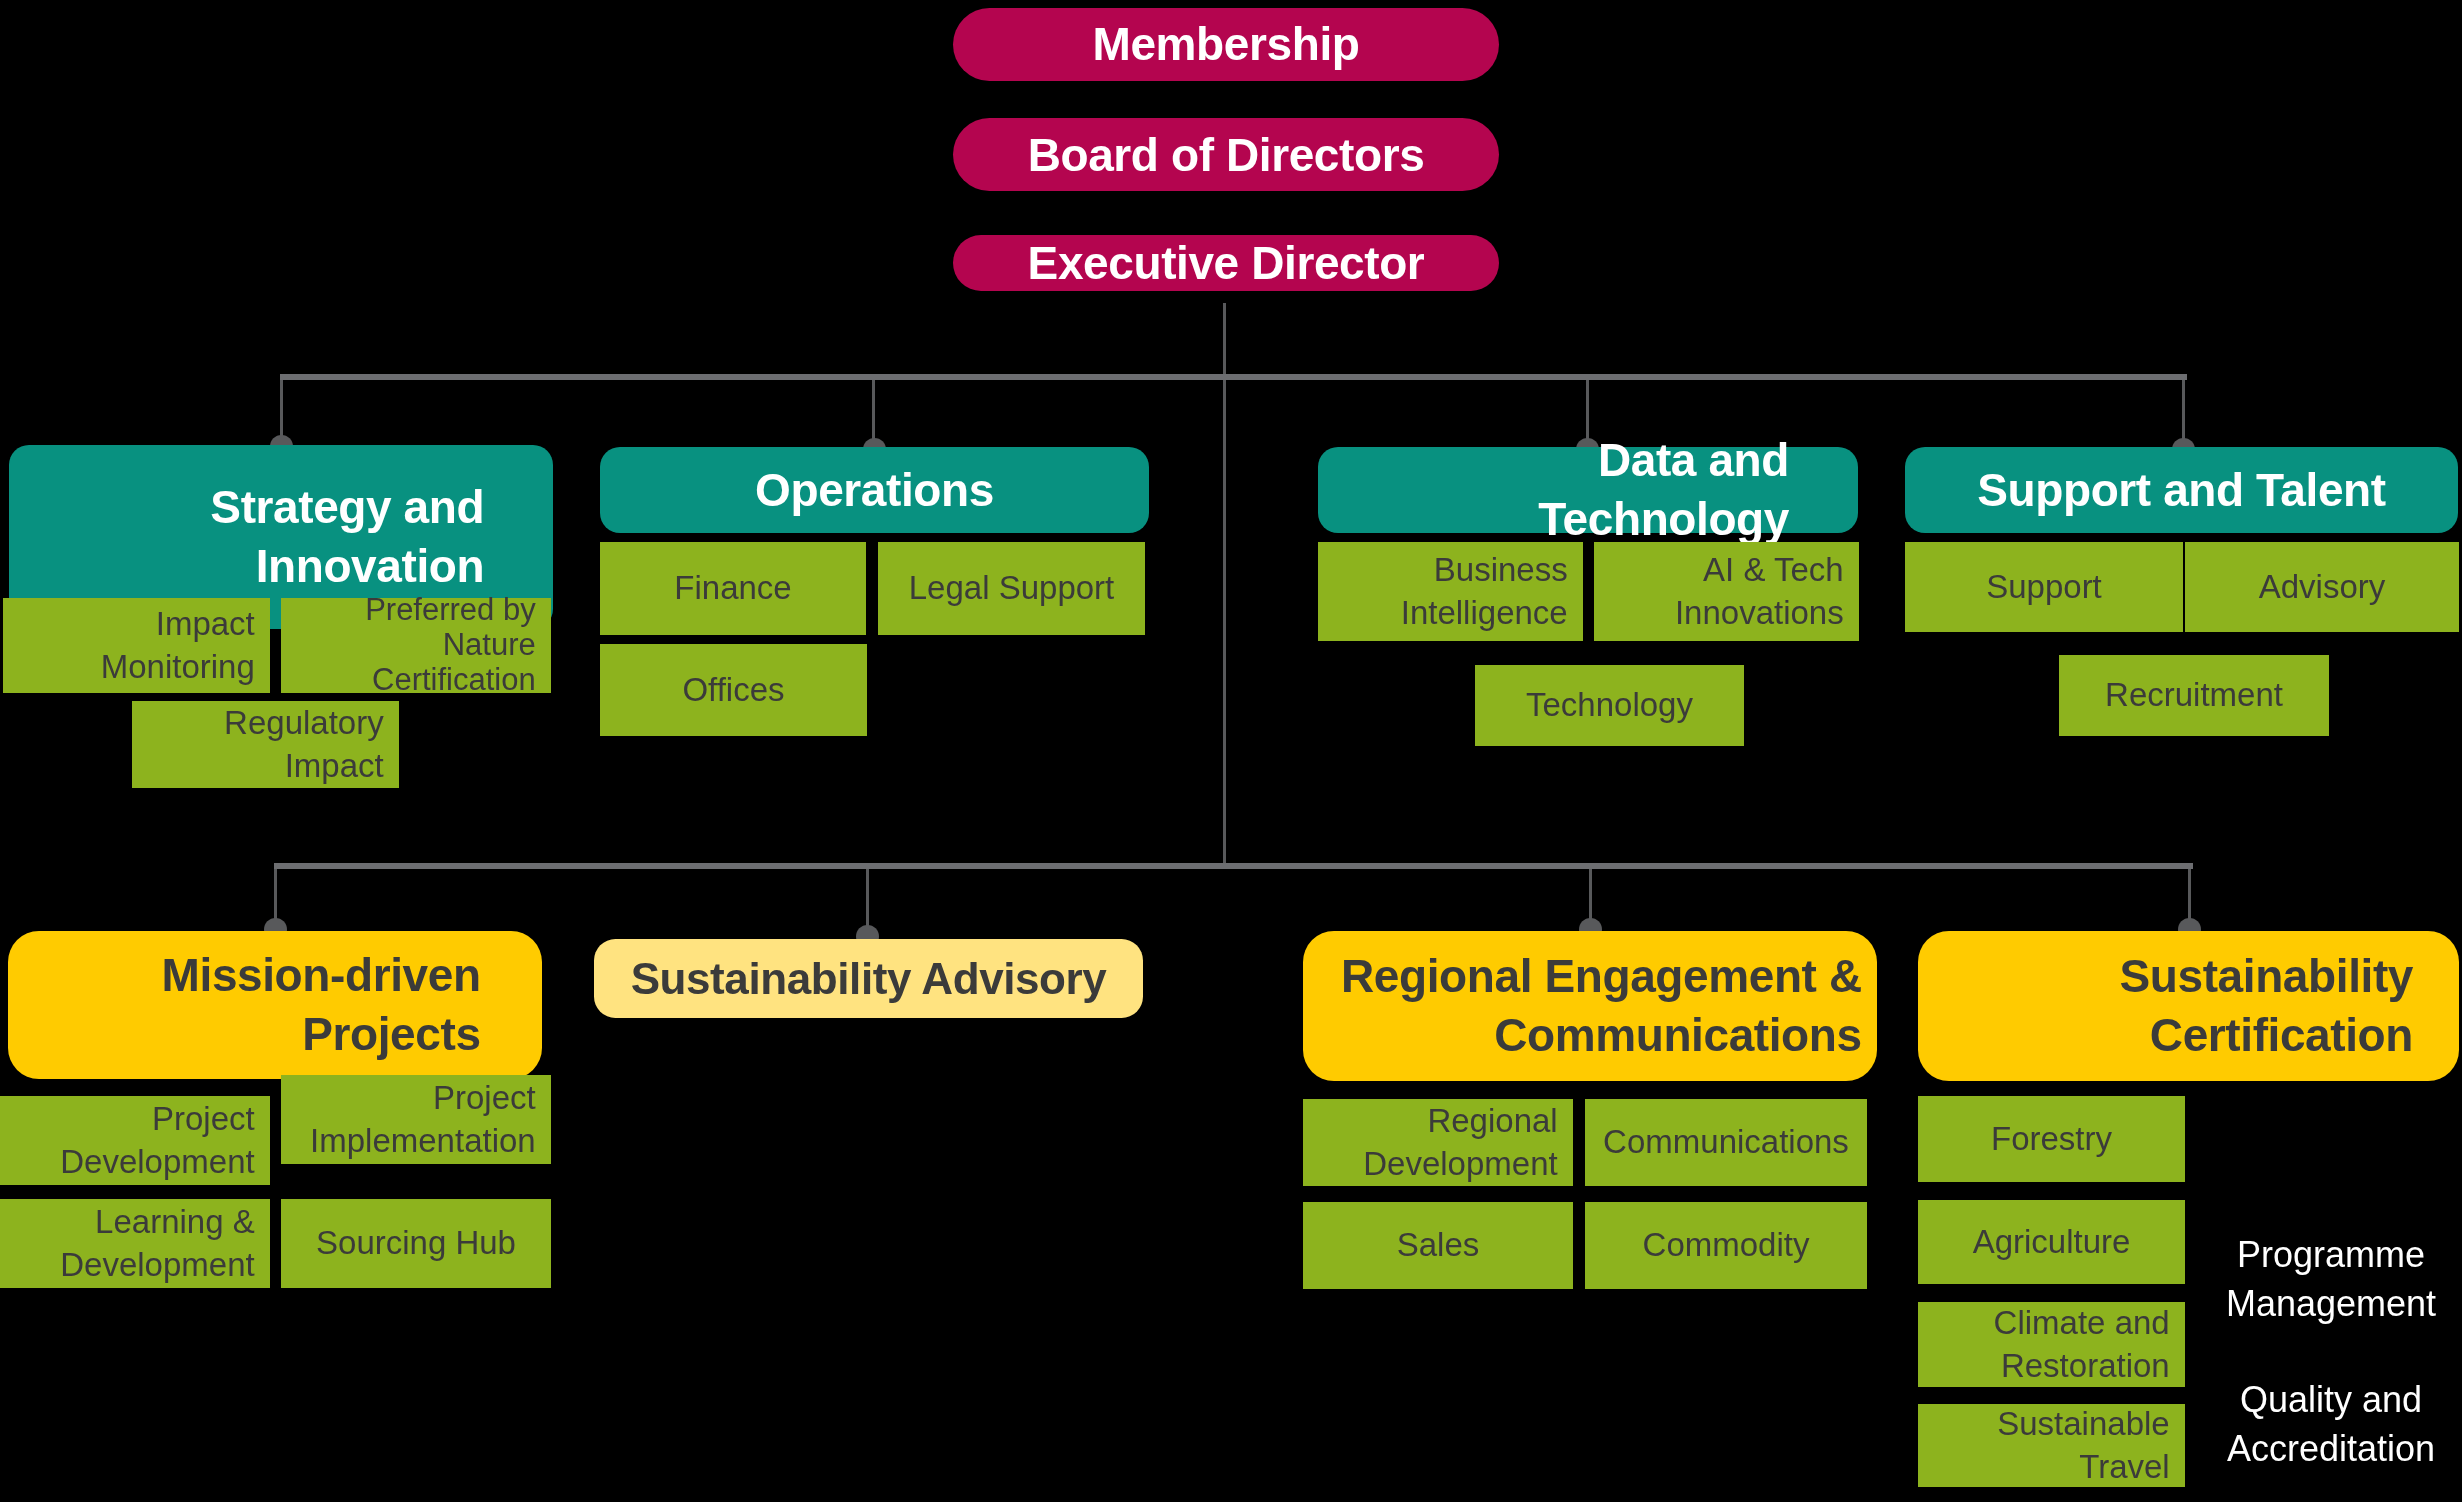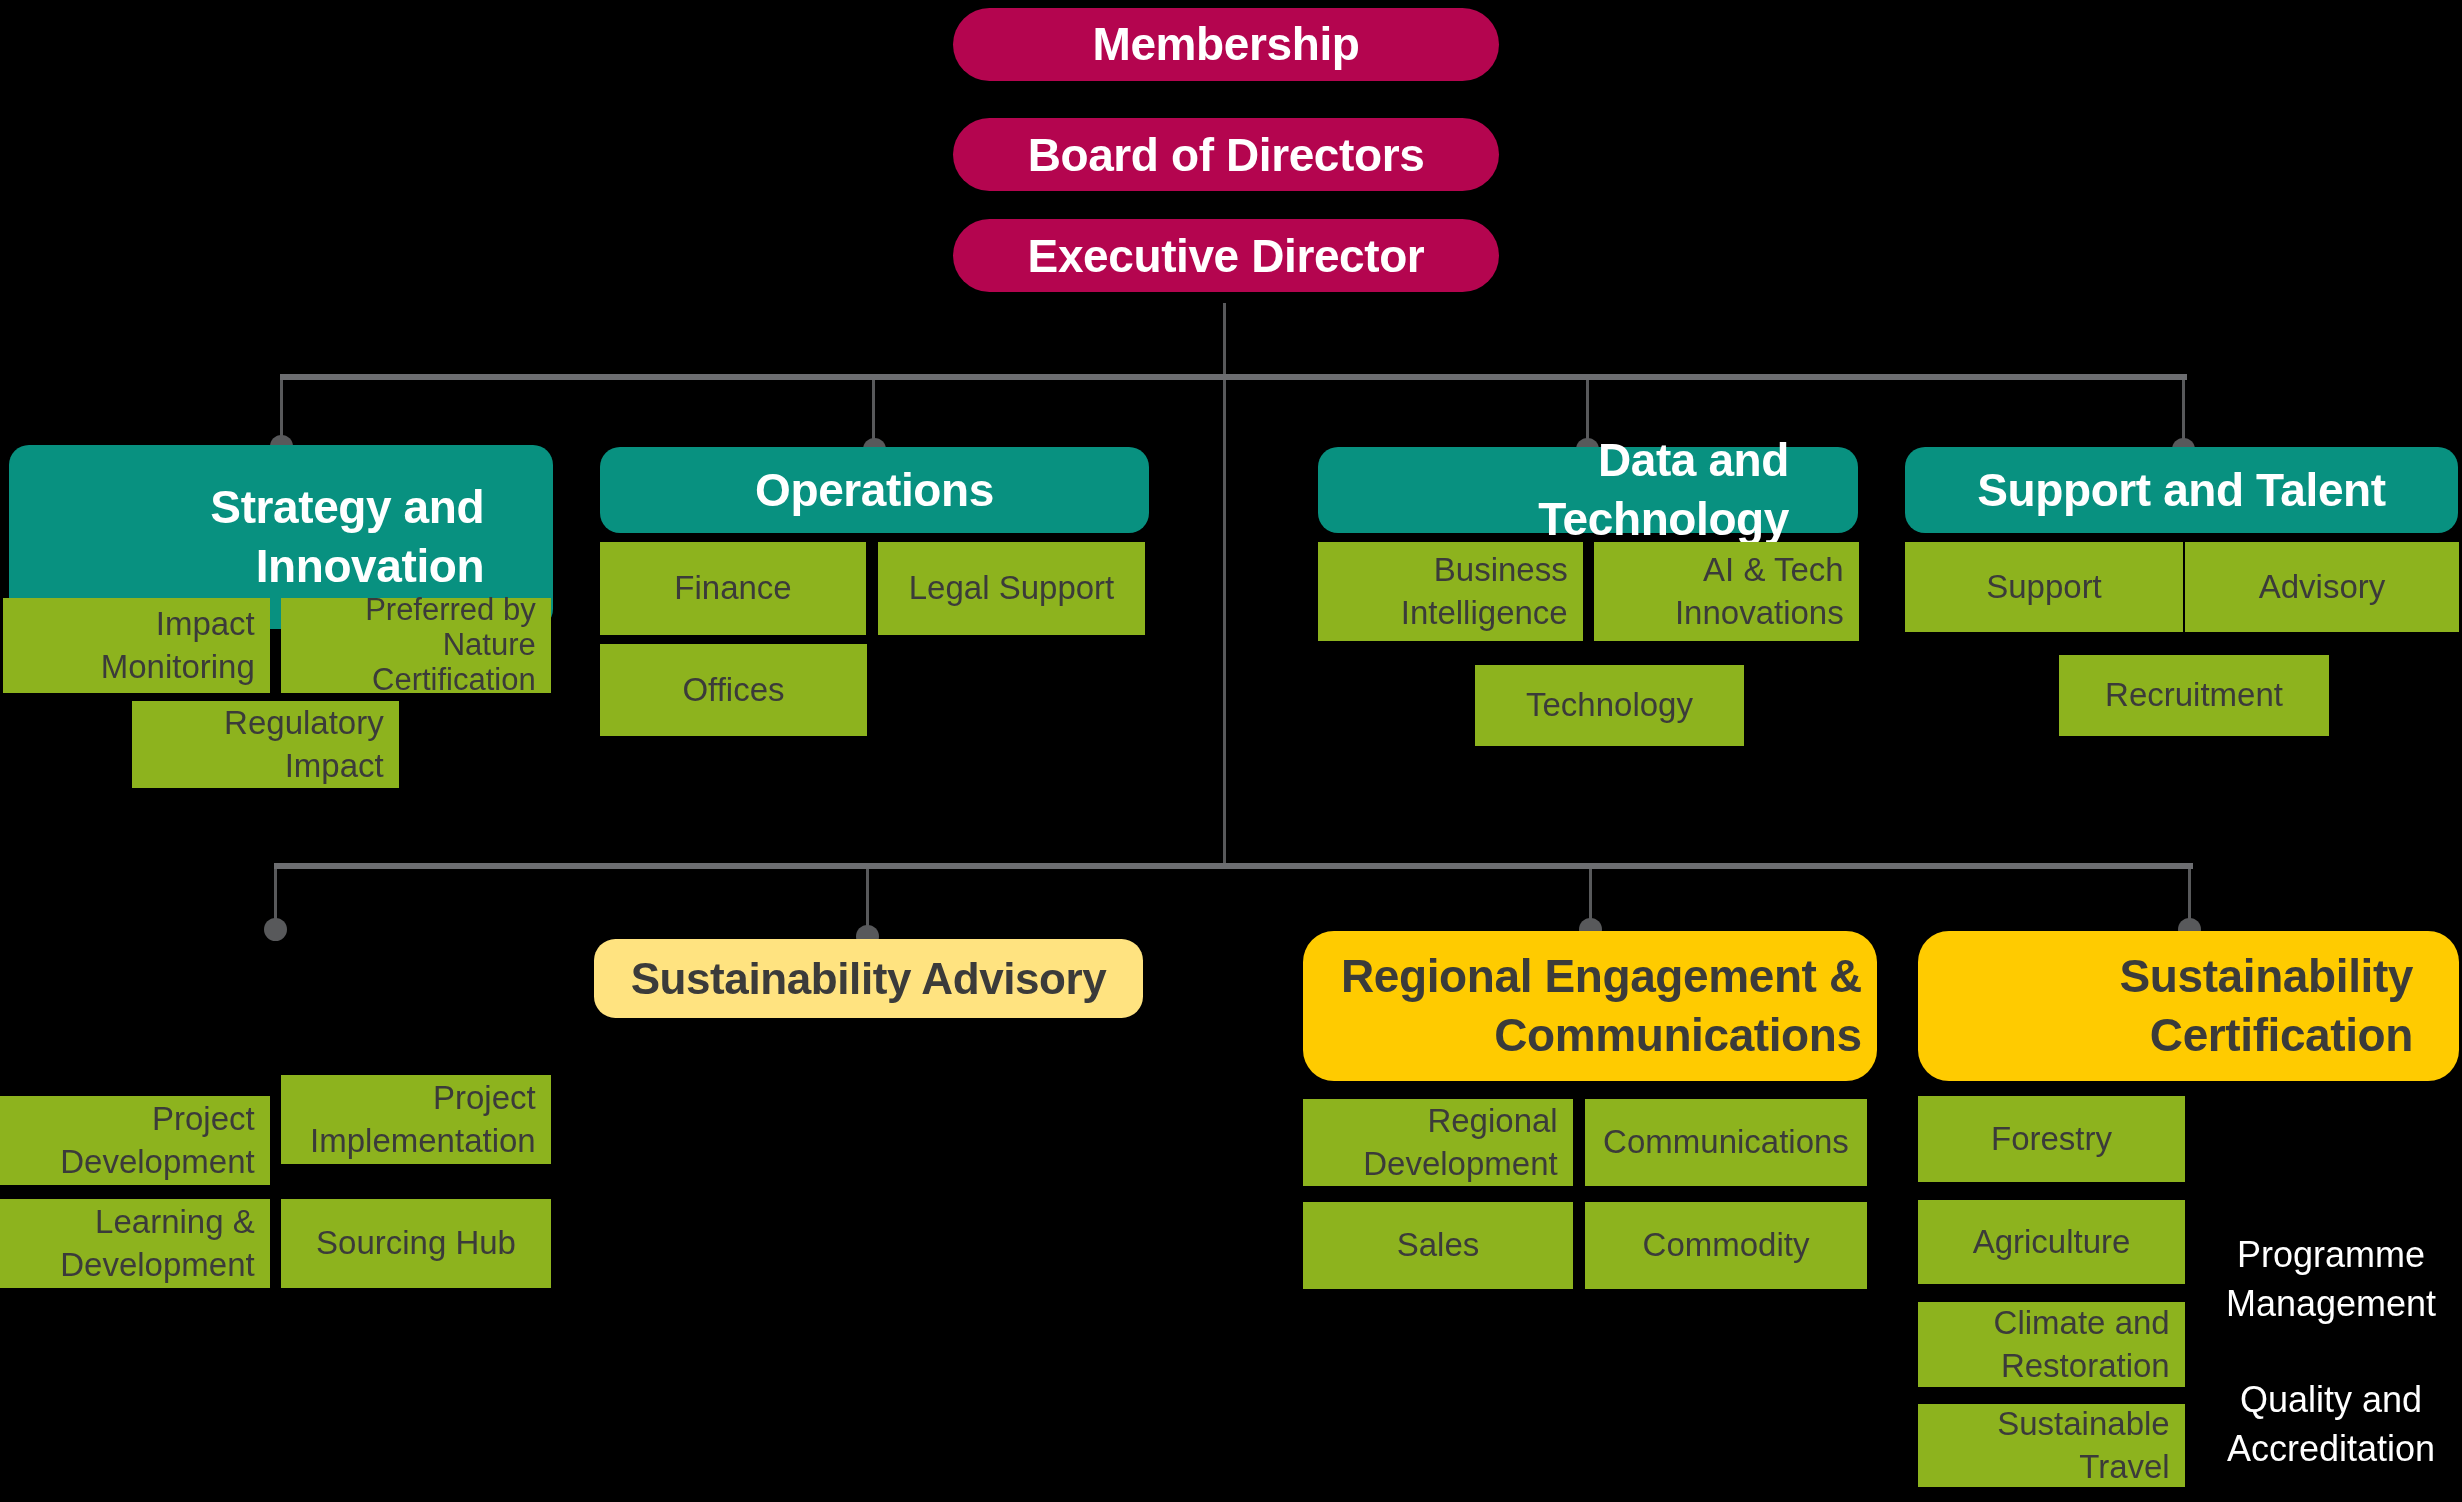--- a/index.html
+++ b/index.html
@@ -108,21 +108,21 @@
   <div class="dot" style="left:863px;top:438px"></div>
   <div class="dot" style="left:1576px;top:438px"></div>
   <div class="dot" style="left:2172px;top:438px"></div>
   <div class="dot" style="left:264px;top:918px"></div>
   <div class="dot" style="left:856px;top:925px"></div>
   <div class="dot" style="left:1579px;top:918px"></div>
   <div class="dot" style="left:2178px;top:918px"></div>
 
   <div class="box pill" style="left:953px;top:7.6px;width:546px;height:73px">Membership</div>
   <div class="box pill" style="left:953px;top:118px;width:546px;height:73px">Board of Directors</div>
-  <div class="box pill" style="left:953px;top:219px;width:546px;height:73px">Executive Director</div>
+  <div class="box pill" style="left:953px;top:235px;width:546px;height:56px">Executive Director</div>
 
   <div class="box teal" style="left:9.2px;top:445px;width:544px;height:184px">Strategy and Innovation</div>
   <div class="box teal" style="left:600px;top:447px;width:549px;height:86px">Operations</div>
   <div class="box teal" style="left:1318px;top:447px;width:540px;height:86px">Data and Technology</div>
   <div class="box teal" style="left:1905px;top:447px;width:553px;height:86px">Support and Talent</div>
 
   <div class="box green" style="left:3.1px;top:598px;width:267px;height:95px">Impact Monitoring</div>
   <div class="box green tight" style="left:281px;top:598px;width:270px;height:95px">Preferred by Nature Certification</div>
   <div class="box green" style="left:132px;top:701px;width:267px;height:87px">Regulatory Impact</div>
 
@@ -131,20 +131,21 @@
   <div class="box green" style="left:600px;top:644px;width:267px;height:92px">Offices</div>
 
   <div class="box green" style="left:1318px;top:542px;width:265px;height:99px">Business Intelligence</div>
   <div class="box green" style="left:1594px;top:542px;width:265px;height:99px">AI &amp; Tech Innovations</div>
   <div class="box green" style="left:1475px;top:665px;width:269px;height:81px">Technology</div>
 
   <div class="box green" style="left:1905px;top:542px;width:278px;height:90px">Support</div>
   <div class="box green" style="left:2185px;top:542px;width:274px;height:90px">Advisory</div>
   <div class="box green" style="left:2059px;top:655px;width:270px;height:81px">Recruitment</div>
 
+  <div class="box yellow" style="left:7.6px;top:931px;width:534px;height:148px">Mission-driven Projects</div>
   <div class="box lightyellow" style="left:594px;top:939px;width:549px;height:79px">Sustainability Advisory</div>
   <div class="box yellow" style="left:1303px;top:931px;width:574px;height:150px;padding:0 15.3px">Regional Engagement &amp; Communications</div>
   <div class="box yellow" style="left:1918px;top:931px;width:541px;height:150px;padding:0 46px">Sustainability Certification</div>
 
   <div class="box green" style="left:0px;top:1096px;width:270px;height:89px">Project Development</div>
   <div class="box green" style="left:281px;top:1075px;width:270px;height:89px">Project Implementation</div>
   <div class="box green" style="left:0px;top:1199px;width:270px;height:89px">Learning &amp; Development</div>
   <div class="box green" style="left:281px;top:1199px;width:270px;height:89px">Sourcing Hub</div>
 
   <div class="box green" style="left:1303px;top:1099px;width:270px;height:87px">Regional Development</div>

